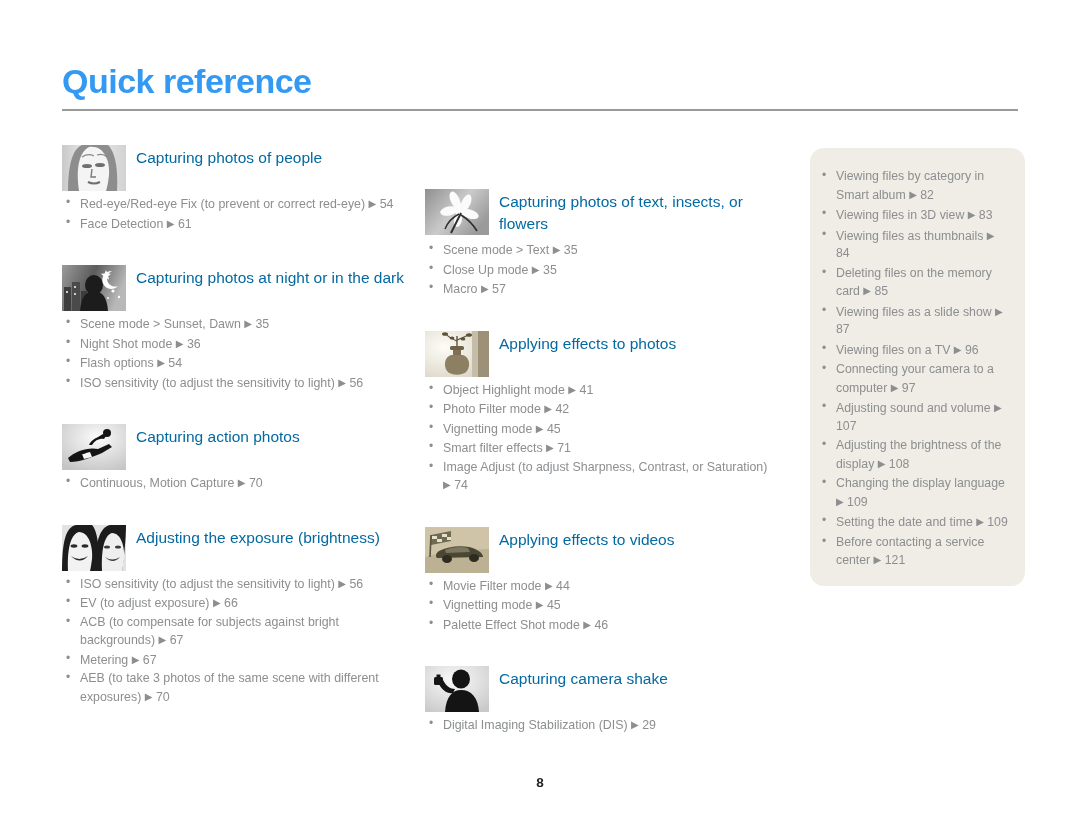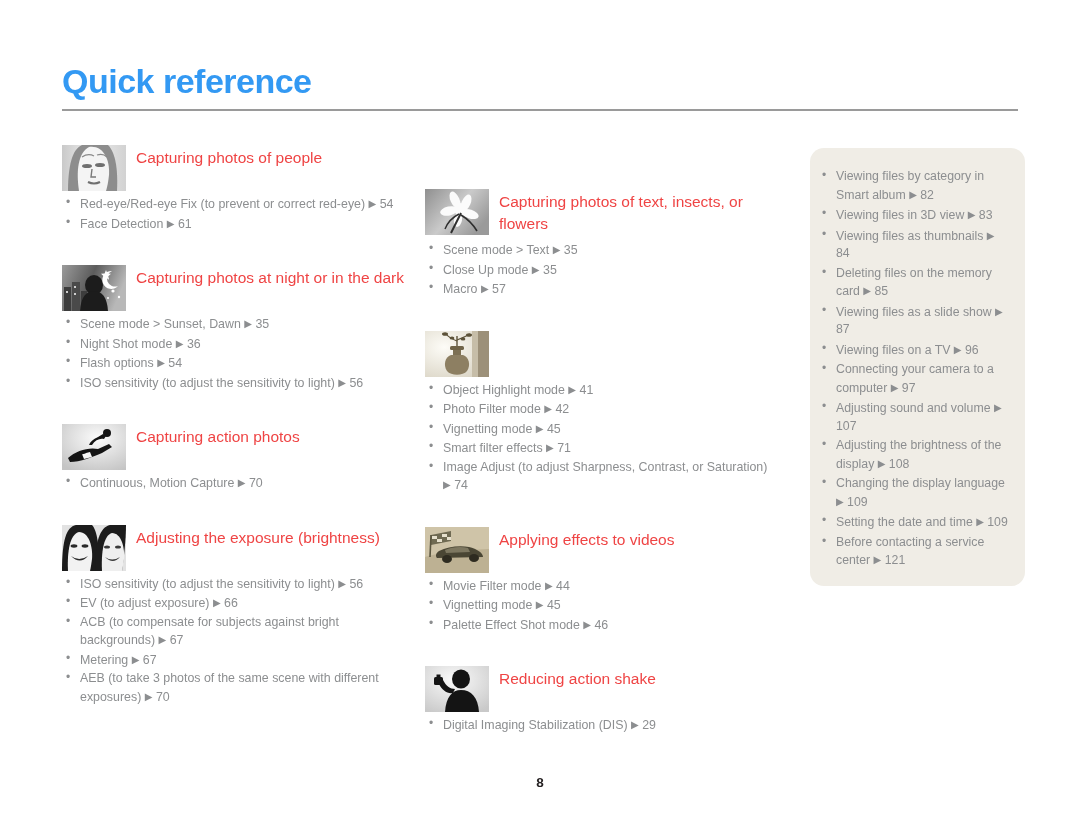--- a/index.html
+++ b/index.html
@@ -67,21 +67,21 @@
     height: 46px;
     overflow: hidden;
     background: #d8d8d8;
   }
   .thumb svg { display: block; width: 64px; height: 46px; }
 
   .section-title {
     margin-left: 74px;
     font-size: 15.5px;
     line-height: 22px;
-    color: #ef4444;
+    color: #0369a1;
     padding-top: 4px;
     padding-right: 2px;
   }
 
   
   ul.bullets {
     list-style: none;
     margin: 6px 0 0 0;
     padding: 0;
   }
@@ -333,20 +333,21 @@
             <rect x="25" y="15" width="14" height="4" rx="1.6" fill="#6f6348"></rect>
             <path d="M32 15 L32 5" stroke="#5c5239" stroke-width="1.4"></path>
             <path d="M32 10 Q24 7 20 2" stroke="#5c5239" stroke-width="1.2" fill="none"></path>
             <path d="M32 9 Q40 6 45 3" stroke="#5c5239" stroke-width="1.2" fill="none"></path>
             <ellipse cx="20" cy="3" rx="3" ry="1.8" fill="#5c5239"></ellipse>
             <ellipse cx="44" cy="4" rx="3" ry="1.8" fill="#5c5239"></ellipse>
             <ellipse cx="27" cy="7" rx="2.4" ry="1.5" fill="#5c5239"></ellipse>
             <ellipse cx="38" cy="8" rx="2.4" ry="1.5" fill="#5c5239"></ellipse>
           </svg>
         </div>
+        <div class="section-title">Applying effects to photos</div>
       </div>
       <ul class="bullets">
         <li>Object Highlight mode <span class="arw">▶</span> 41</li>
         <li>Photo Filter mode <span class="arw">▶</span> 42</li>
         <li>Vignetting mode <span class="arw">▶</span> 45</li>
         <li>Smart filter effects <span class="arw">▶</span> 71</li>
         <li>Image Adjust (to adjust Sharpness, Contrast, or Saturation) <span class="arw">▶</span> 74</li>
       </ul>
     </div>
 
@@ -394,21 +395,21 @@
               </radialGradient>
             </defs>
             <rect width="64" height="46" fill="url(#gh)"></rect>
             <ellipse cx="36" cy="13" rx="9" ry="9.5" fill="#141414"></ellipse>
             <path d="M20 46 C21 31 27 24 36 24 C46 24 53 31 54 46 Z" fill="#141414"></path>
             <path d="M28 27 C22 28 17 24 14 18 L18 14 C21 20 25 23 30 23 Z" fill="#141414"></path>
             <rect x="9" y="11" width="9" height="8" rx="1.6" fill="#141414"></rect>
             <rect x="11.5" y="8.5" width="4" height="3" fill="#141414"></rect>
           </svg>
         </div>
-        <div class="section-title">Reducing action shake</div>
+        <div class="section-title">Capturing camera shake</div>
       </div>
       <ul class="bullets">
         <li>Digital Imaging Stabilization (DIS) <span class="arw">▶</span> 29</li>
       </ul>
     </div>
 
   </div>
 
   <div class="sidebar">
     <ul class="bullets">

